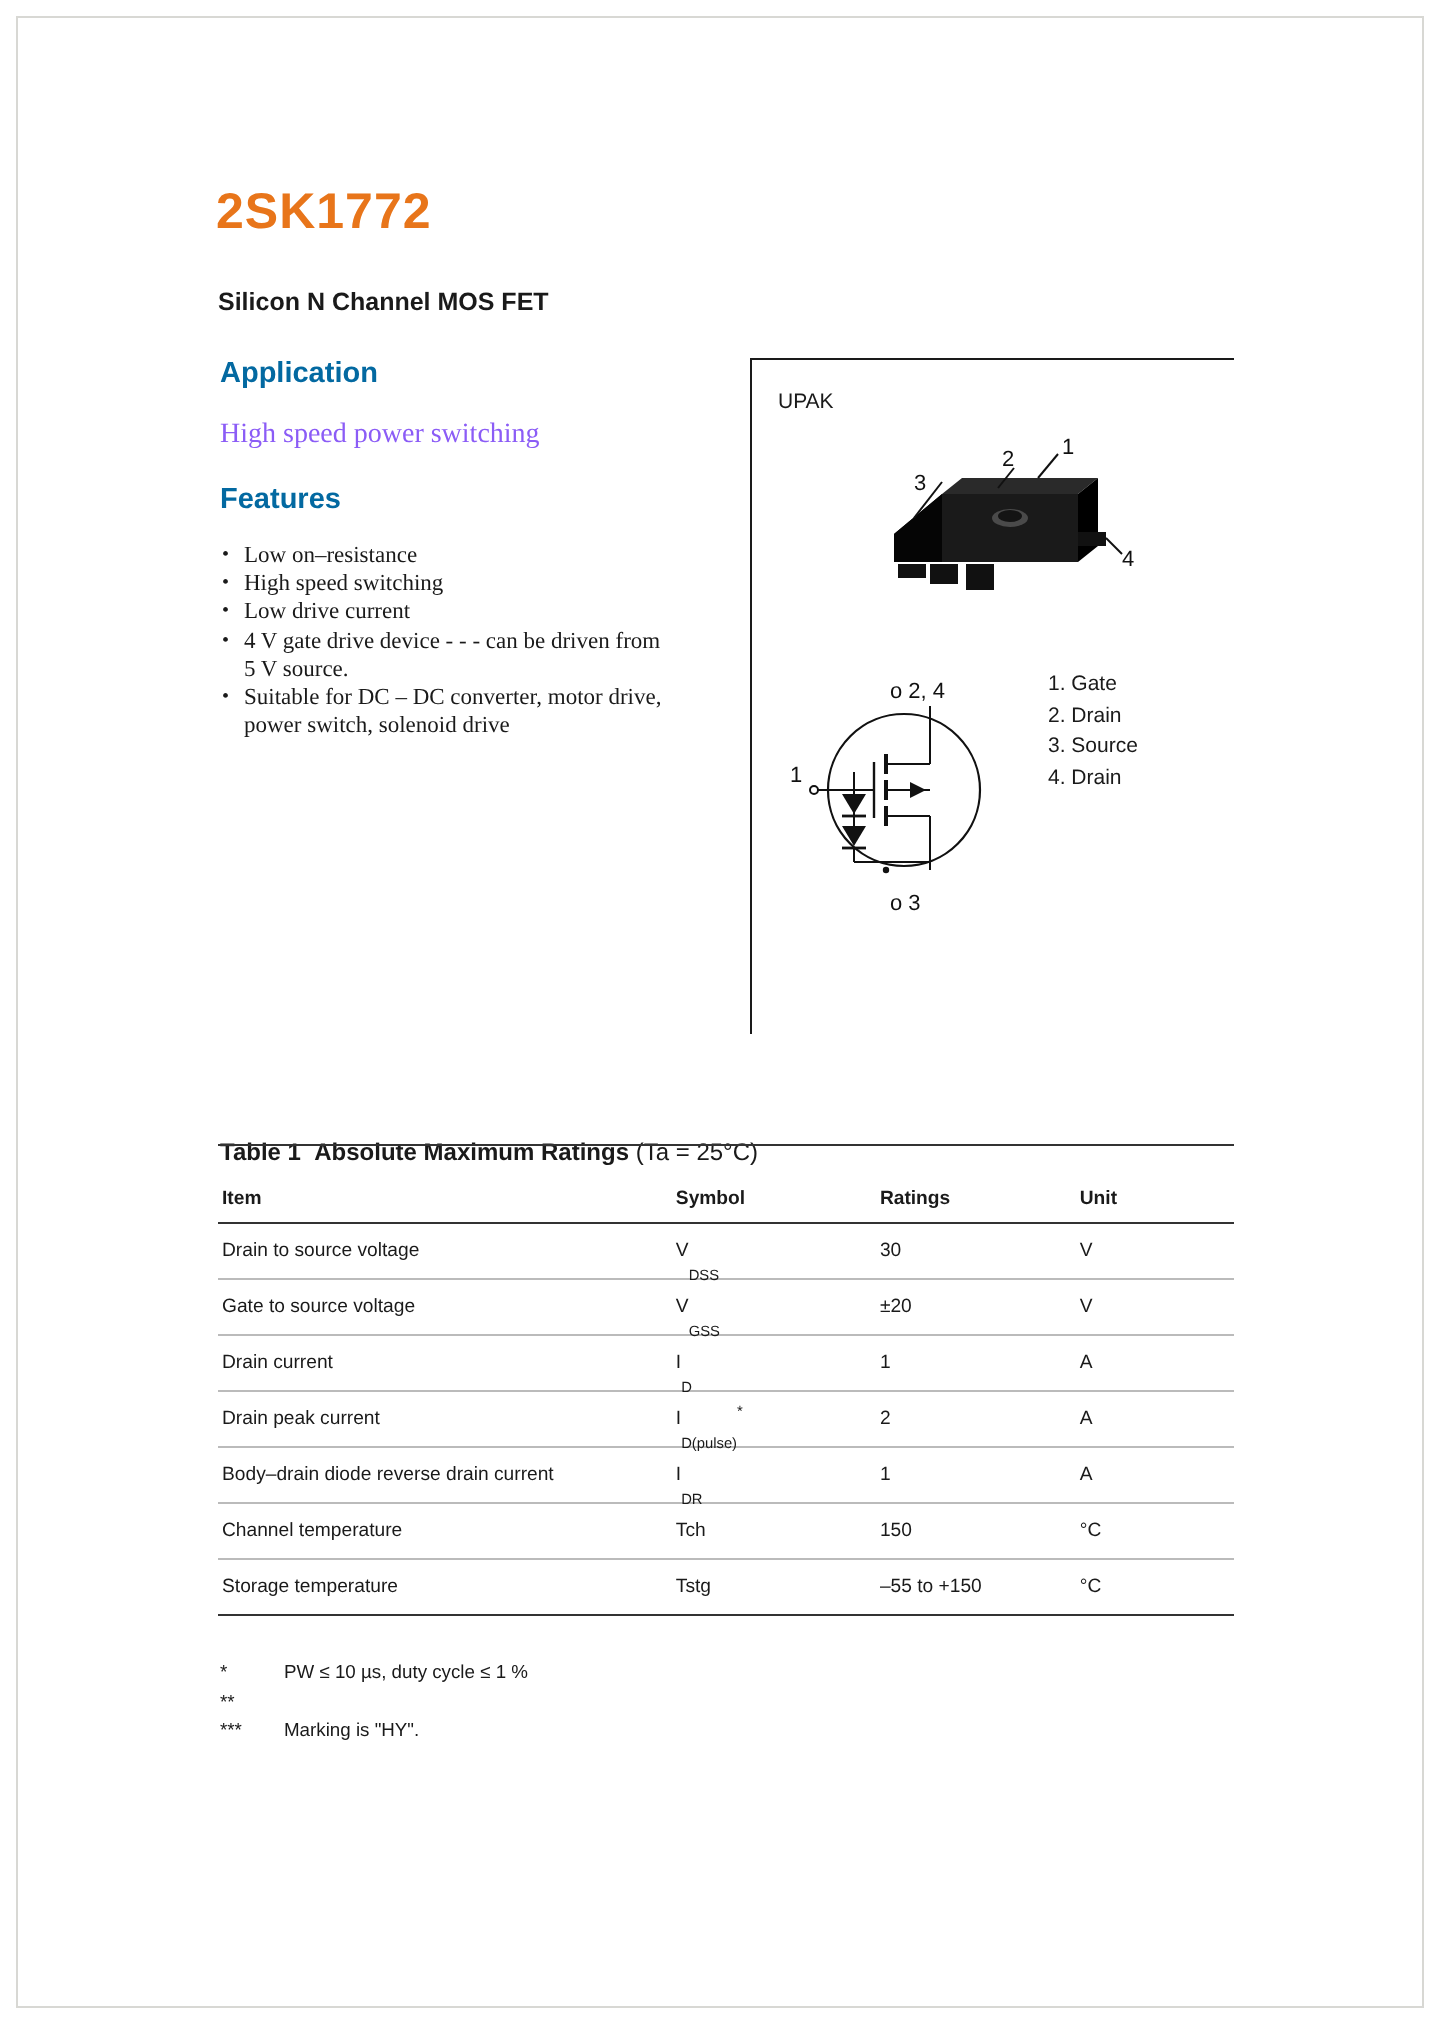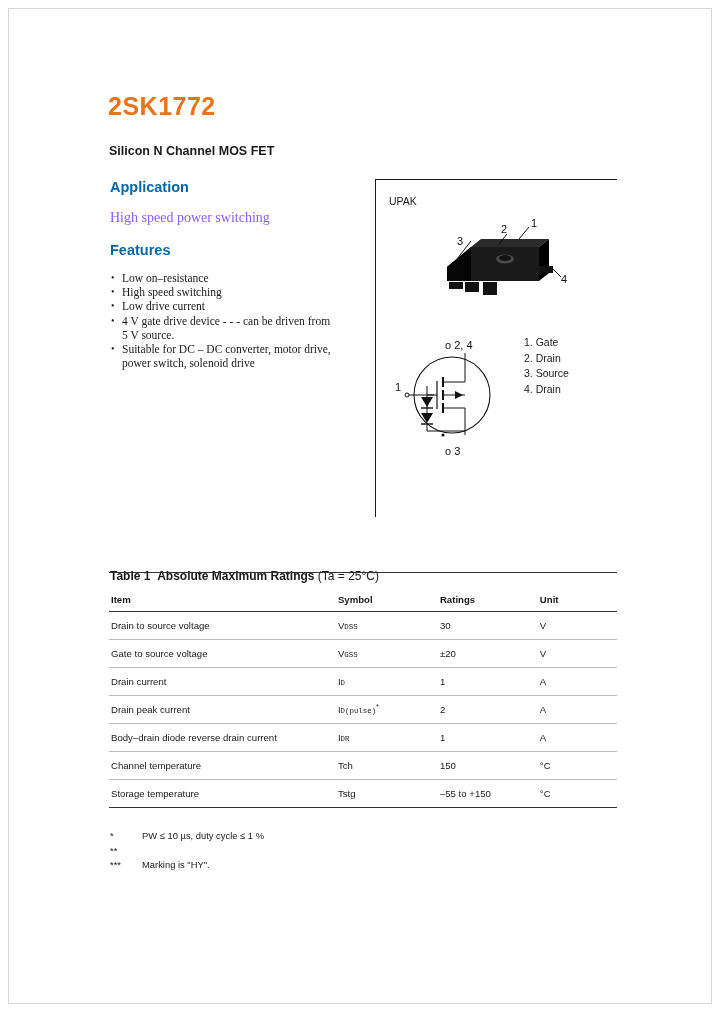--- a/index.html
+++ b/index.html
@@ -152,21 +152,21 @@
     border-bottom: 0.7px solid #bbb;
     vertical-align: middle;
     color: #1a1a1a;
   }
   table.ratings tr.thick td { border-bottom: 1.1px solid #333; }
   table.ratings tr.lastrow td { border-bottom: 1.1px solid #333; }
   table.ratings .c-item { width: 212px; }
   table.ratings .c-sym { width: 92px; }
   table.ratings .c-rat { width: 90px; }
   table.ratings .c-unit { width: 70px; }
-  sub { font-size: 7.4px; vertical-align: baseline; position: relative; top: 0; font-family: Liberation Mono, monospace; }
+  sub { font-size: 7.4px; vertical-align: baseline; position: relative; top: 12px; }
   sup { font-size: 7.4px; vertical-align: baseline; position: relative; top: -4px; }
 
   .notes {
     position: absolute;
     left: 101px;
     top: 820px;
     font-size: 9.4px;
     line-height: 14.6px;
     color: #1a1a1a;
   }

